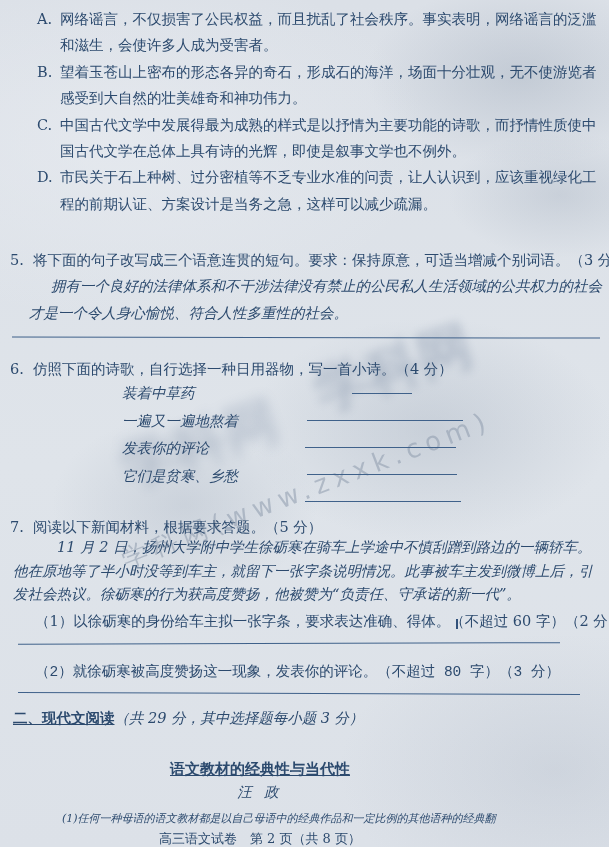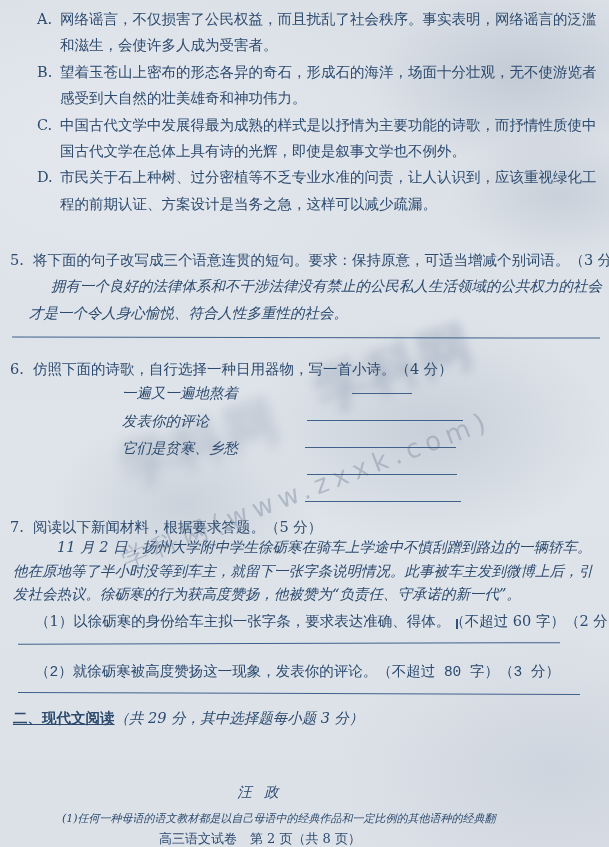--- a/index.html
+++ b/index.html
@@ -104,20 +104,21 @@
       <span class="qnum">5.</span><span>将下面的句子改写成三个语意连贯的短句。要求：保持原意，可适当增减个别词语。（3 分）</span>
     </div>
     <div class="passage kai">拥有一个良好的法律体系和不干涉法律没有禁止的公民私人生活领域的公共权力的社会才是一个令人身心愉悦、符合人性多重性的社会。</div>
   </div>
   <div class="rule" id="q5-line"></div>
 
   <div class="abs hang nowrap" id="q6-stem">
     <span class="qnum">6.</span><span>仿照下面的诗歌，自行选择一种日用器物，写一首小诗。（4 分）</span>
   </div>
   <div class="abs kai" id="q6-poem">
+    <div>装着中草药</div>
     <div>一遍又一遍地熬着</div>
     <div>发表你的评论</div>
     <div>它们是贫寒、乡愁</div>
   </div>
   <div class="rule" id="u0"></div>
   <div class="rule" id="u1"></div>
   <div class="rule" id="u2"></div>
   <div class="rule" id="u3"></div>
   <div class="rule" id="u4"></div>
 
@@ -127,18 +128,19 @@
   <div class="abs kai" id="q7-news">11 月 2 日，扬州大学附中学生徐砺寒在骑车上学途中不慎刮蹭到路边的一辆轿车。他在原地等了半小时没等到车主，就留下一张字条说明情况。此事被车主发到微博上后，引发社会热议。徐砺寒的行为获高度赞扬，他被赞为“负责任、守承诺的新一代”。</div>
   <div class="abs nowrap" id="q7-sub1">（1）以徐砺寒的身份给车主拟一张字条，要求表达准确、得体。（不超过 60 字）（2 分）</div>
   <div id="stray"></div>
   <div class="rule" id="q7-line1"></div>
   <div class="abs nowrap" id="q7-sub2">（2）就徐砺寒被高度赞扬这一现象，发表你的评论。（不超过 80 字）（3 分）</div>
   <div class="rule" id="q7-line2"></div>
 
   <div class="abs nowrap" id="sec2-head">
     <span class="bold">二、现代文阅读</span><span class="kai">（共 29 分，其中选择题每小题 3 分）</span>
   </div>
+  <div class="abs center bold" id="essay-title">语文教材的经典性与当代性</div>
   <div class="abs center kai" id="essay-author">汪 政</div>
   <div class="abs kai nowrap" id="essay-line1">(1)任何一种母语的语文教材都是以自己母语中的经典作品和一定比例的其他语种的经典翻</div>
 
   <div class="abs center" id="page-footer">高三语文试卷　第 2 页（共 8 页）</div>
 
 </div>
 
 </body></html>

